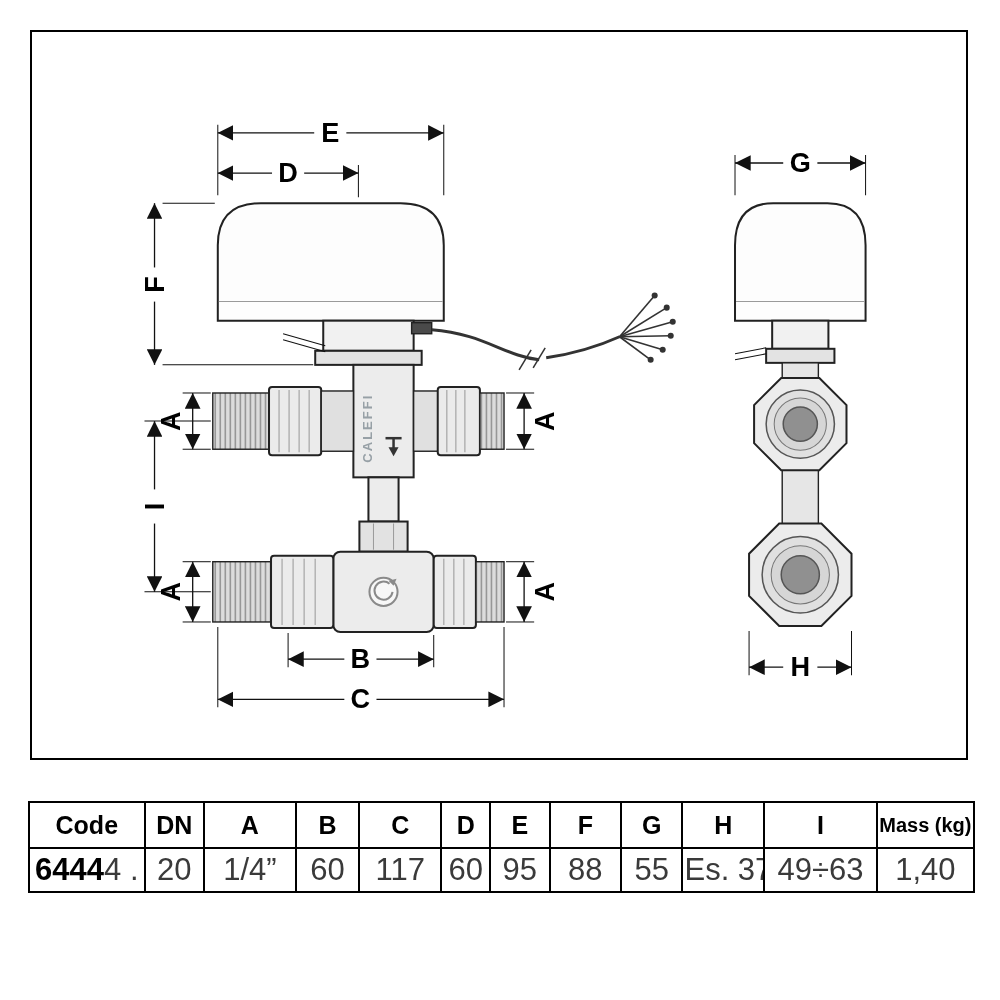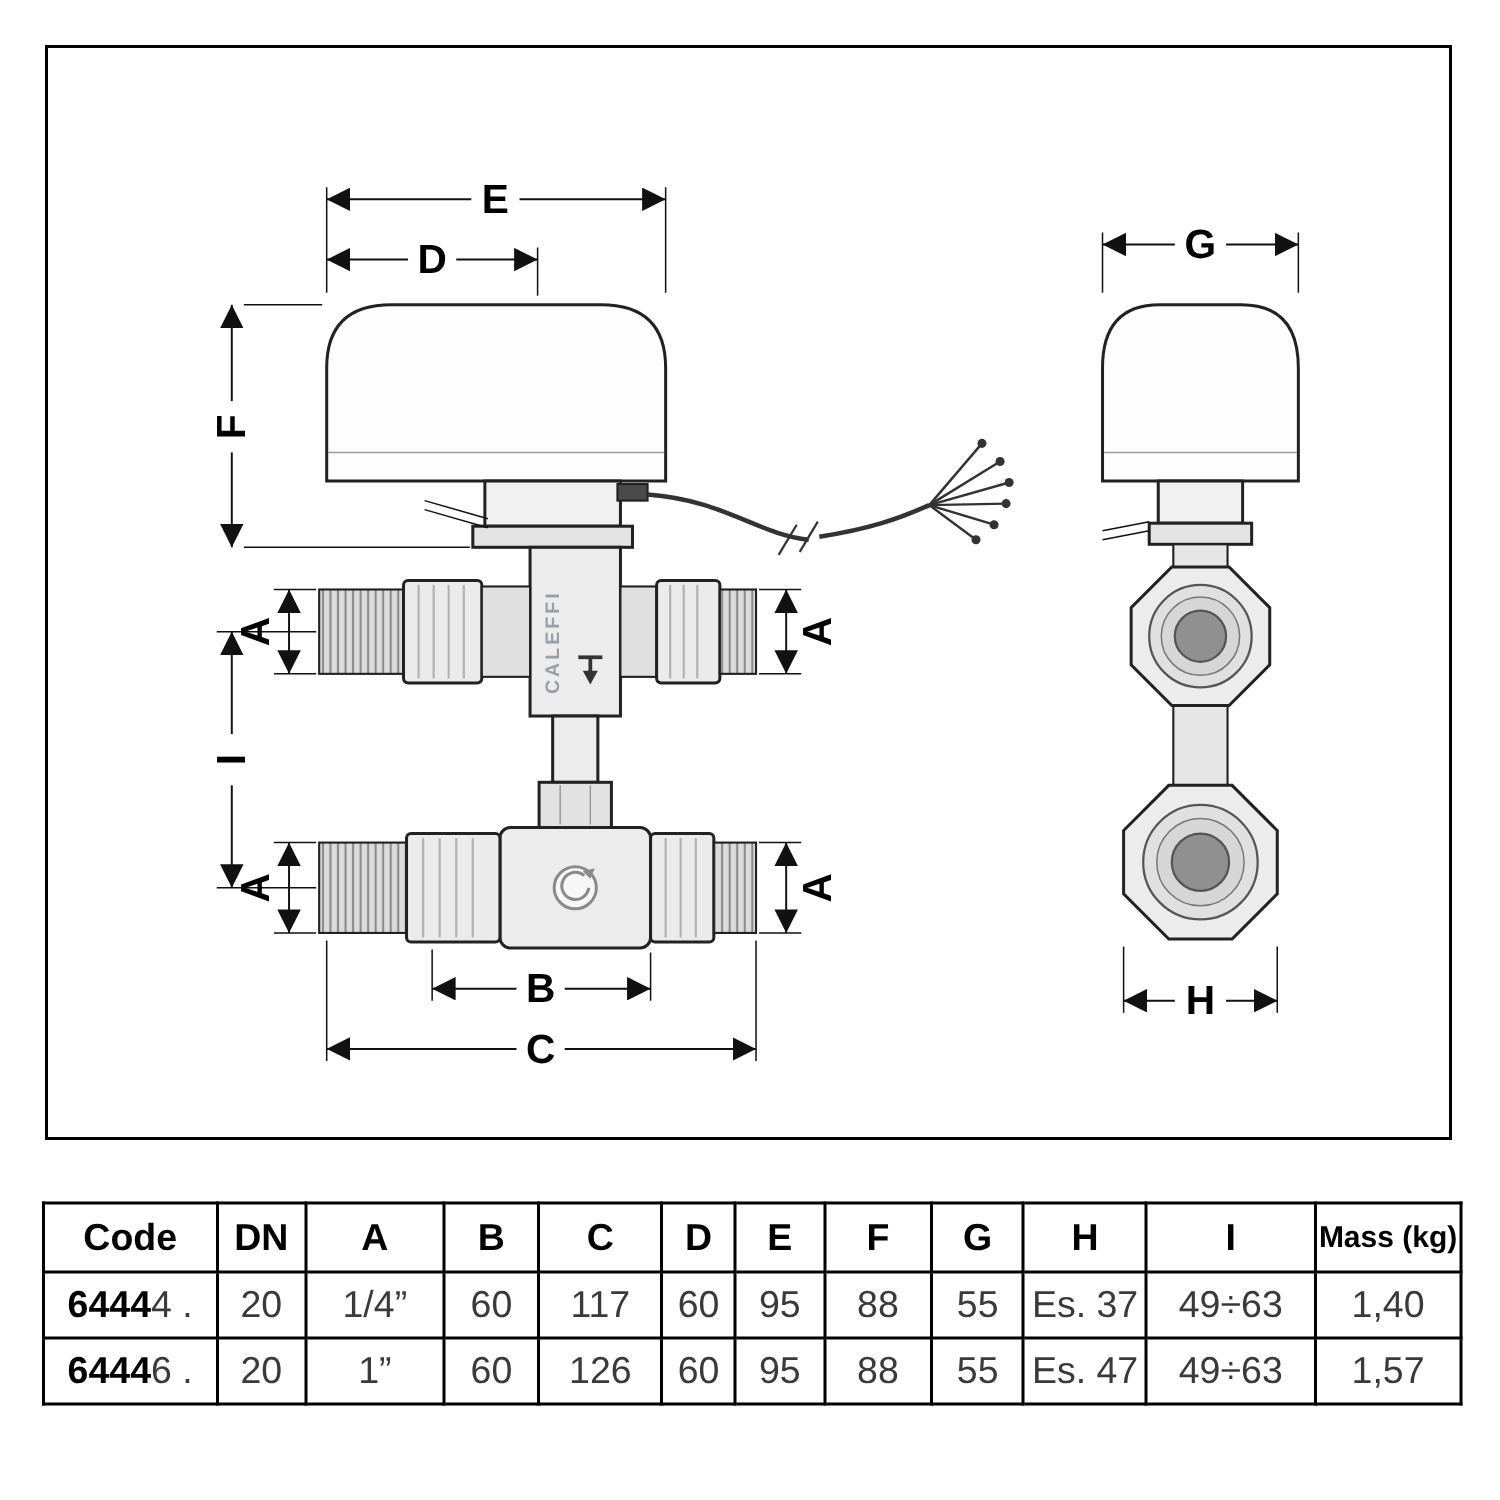--- a/index.html
+++ b/index.html
@@ -38,21 +38,21 @@
     font-family:Liberation Sans, sans-serif;
   }
   .spec-table th, .spec-table td {
     border:2.5px solid #000;
     text-align:center; vertical-align:middle;
     padding:2px 1px;
     overflow:hidden; white-space:nowrap;
   }
   .spec-table th { font-size:25px; font-weight:bold; color:#000; height:40px; }
   .spec-table th.mass-header { font-size:20px; }
-  .spec-table td { font-size:25px; font-weight:normal; color:#3a3a3a; height:38px; }
+  .spec-table td { font-size:31px; font-weight:normal; color:#3a3a3a; height:38px; }
   .code-cell { font-size:26px; color:#222; }
   .code-prefix { font-weight:bold; color:#000; }
   .code-suffix { font-weight:normal; }
 </style>
 </head>
 <body>
 
 <div class="page">
 
   <div class="drawing-box">
@@ -334,30 +334,16 @@
         <td>60</td>
         <td>117</td>
         <td>60</td>
         <td>95</td>
         <td>88</td>
         <td>55</td>
         <td>Es. 37</td>
         <td>49÷63</td>
         <td>1,40</td>
       </tr>
-      <tr>
-        <td class="code-cell"><span class="code-prefix">6444</span><span class="code-suffix">6 .</span></td>
-        <td>20</td>
-        <td>1”</td>
-        <td>60</td>
-        <td>126</td>
-        <td>60</td>
-        <td>95</td>
-        <td>88</td>
-        <td>55</td>
-        <td>Es. 47</td>
-        <td>49÷63</td>
-        <td>1,57</td>
-      </tr>
     </tbody>
   </table>
 
 </div>
 
 </body></html>

